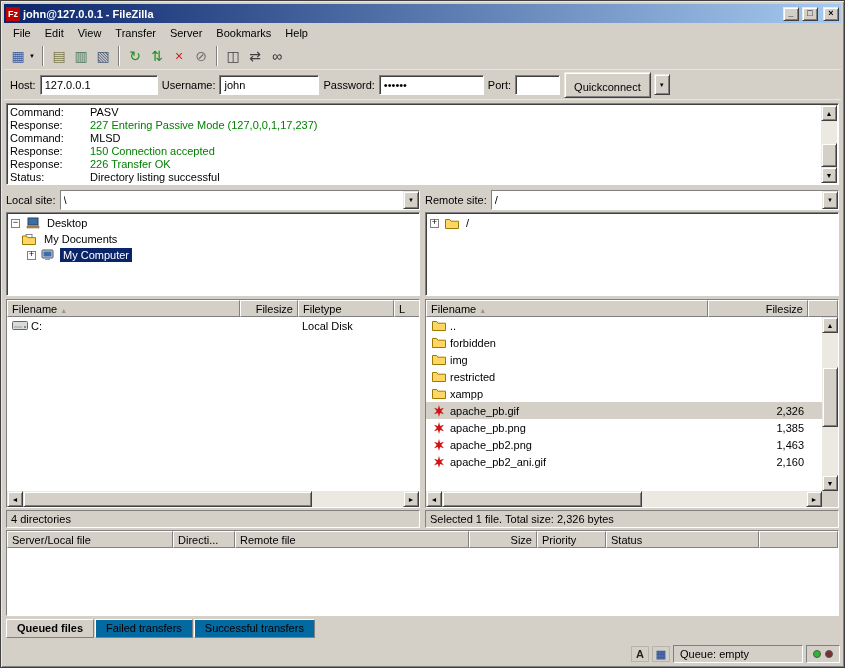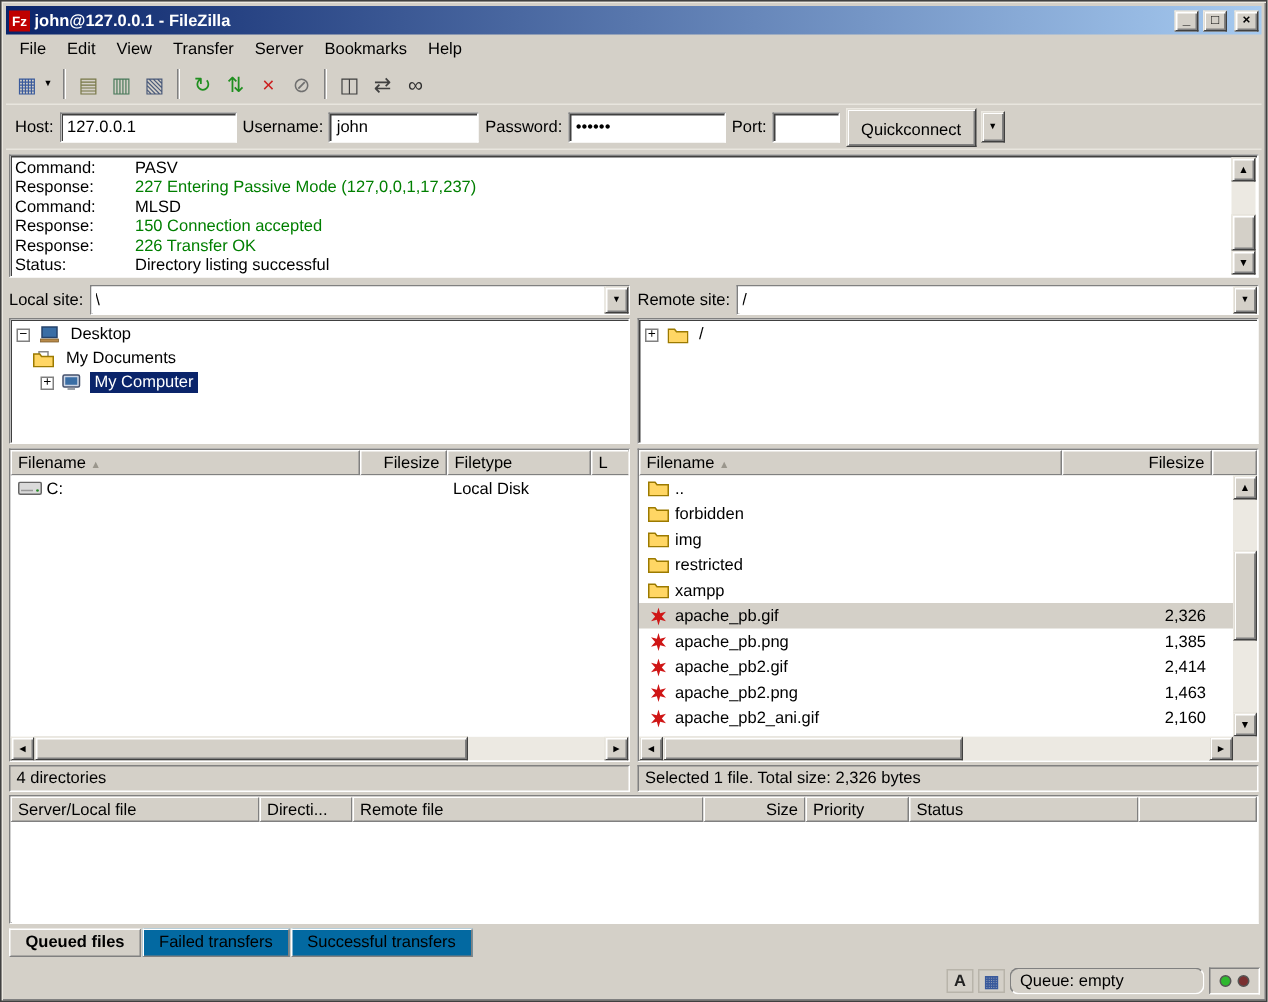--- a/index.html
+++ b/index.html
@@ -97,21 +97,21 @@
   
   .tabs{flex:none;height:19px;display:flex;gap:1px;margin:1px 2px 4px;align-items:stretch;}
   .tab{padding:2px 10px;background:#0369a1;border:1px solid;border-color:#fff #808080 #808080 #fff;white-space:nowrap;}
   .tab.active{font-weight:bold;background:#d4d0c8;}
 
   
   .statusbar{flex:none;height:22px;display:flex;align-items:center;gap:3px;padding:2px 1px 0;}
   .sb-spring{flex:1;}
   .sb-icon{width:18px;height:16px;display:flex;align-items:center;justify-content:center;font-size:11px;font-weight:bold;border:1px solid #b8b4aa;background:#d4d0c8;}
   .sb-box{height:18px;border:1px solid;border-color:#808080 #fff #fff #808080;padding:1px 6px;display:flex;align-items:center;gap:4px;background:#d4d0c8;}
-  .sb-queue{width:130px;border-radius:6px;}
+  .sb-queue{width:130px;}
   .led{width:8px;height:8px;border-radius:50%;border:1px solid #555;flex:none;}
 </style>
 </head>
 <body>
 
 <div class="window">
 
   <div class="titlebar">
     <span class="title-icon">Fz</span>
     <span class="title-text">john@127.0.0.1 - FileZilla</span>
@@ -403,33 +403,20 @@
                   <span>1,385</span>
                 </div>
               </div>
               <div class="lrow">
                 <div class="cell" style="width:282px">
                   <span class="ficon">
                     <svg width="12" height="12" viewBox="0 0 12 12">
                       <path d="M6 0l1.1 3.9L11 2.8 8.2 6 11 9.2 7.1 8.1 6 12 4.9 8.1 1 9.2 3.8 6 1 2.8l3.9 1.1z" fill="#cf1616"></path>
                     </svg>
                   </span>
-                  <span>apache_pb2.gif</span>
-                </div>
-                <div class="cell r" style="width:100px">
-                  <span>2,414</span>
-                </div>
-              </div>
-              <div class="lrow">
-                <div class="cell" style="width:282px">
-                  <span class="ficon">
-                    <svg width="12" height="12" viewBox="0 0 12 12">
-                      <path d="M6 0l1.1 3.9L11 2.8 8.2 6 11 9.2 7.1 8.1 6 12 4.9 8.1 1 9.2 3.8 6 1 2.8l3.9 1.1z" fill="#cf1616"></path>
-                    </svg>
-                  </span>
                   <span>apache_pb2.png</span>
                 </div>
                 <div class="cell r" style="width:100px">
                   <span>1,463</span>
                 </div>
               </div>
               <div class="lrow">
                 <div class="cell" style="width:282px">
                   <span class="ficon">
                     <svg width="12" height="12" viewBox="0 0 12 12">

